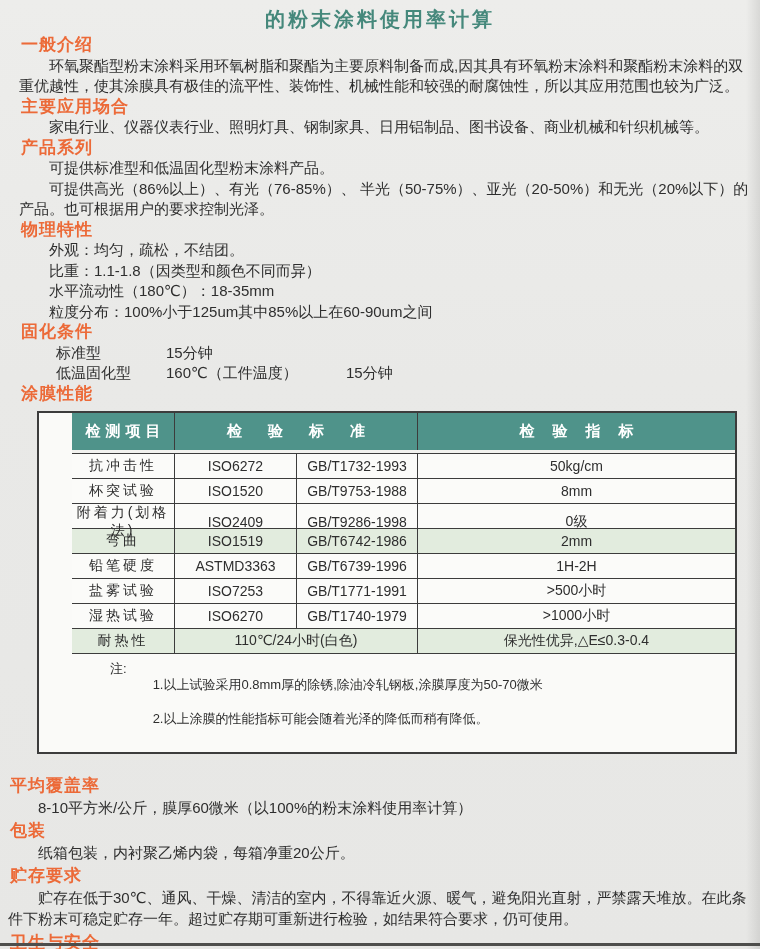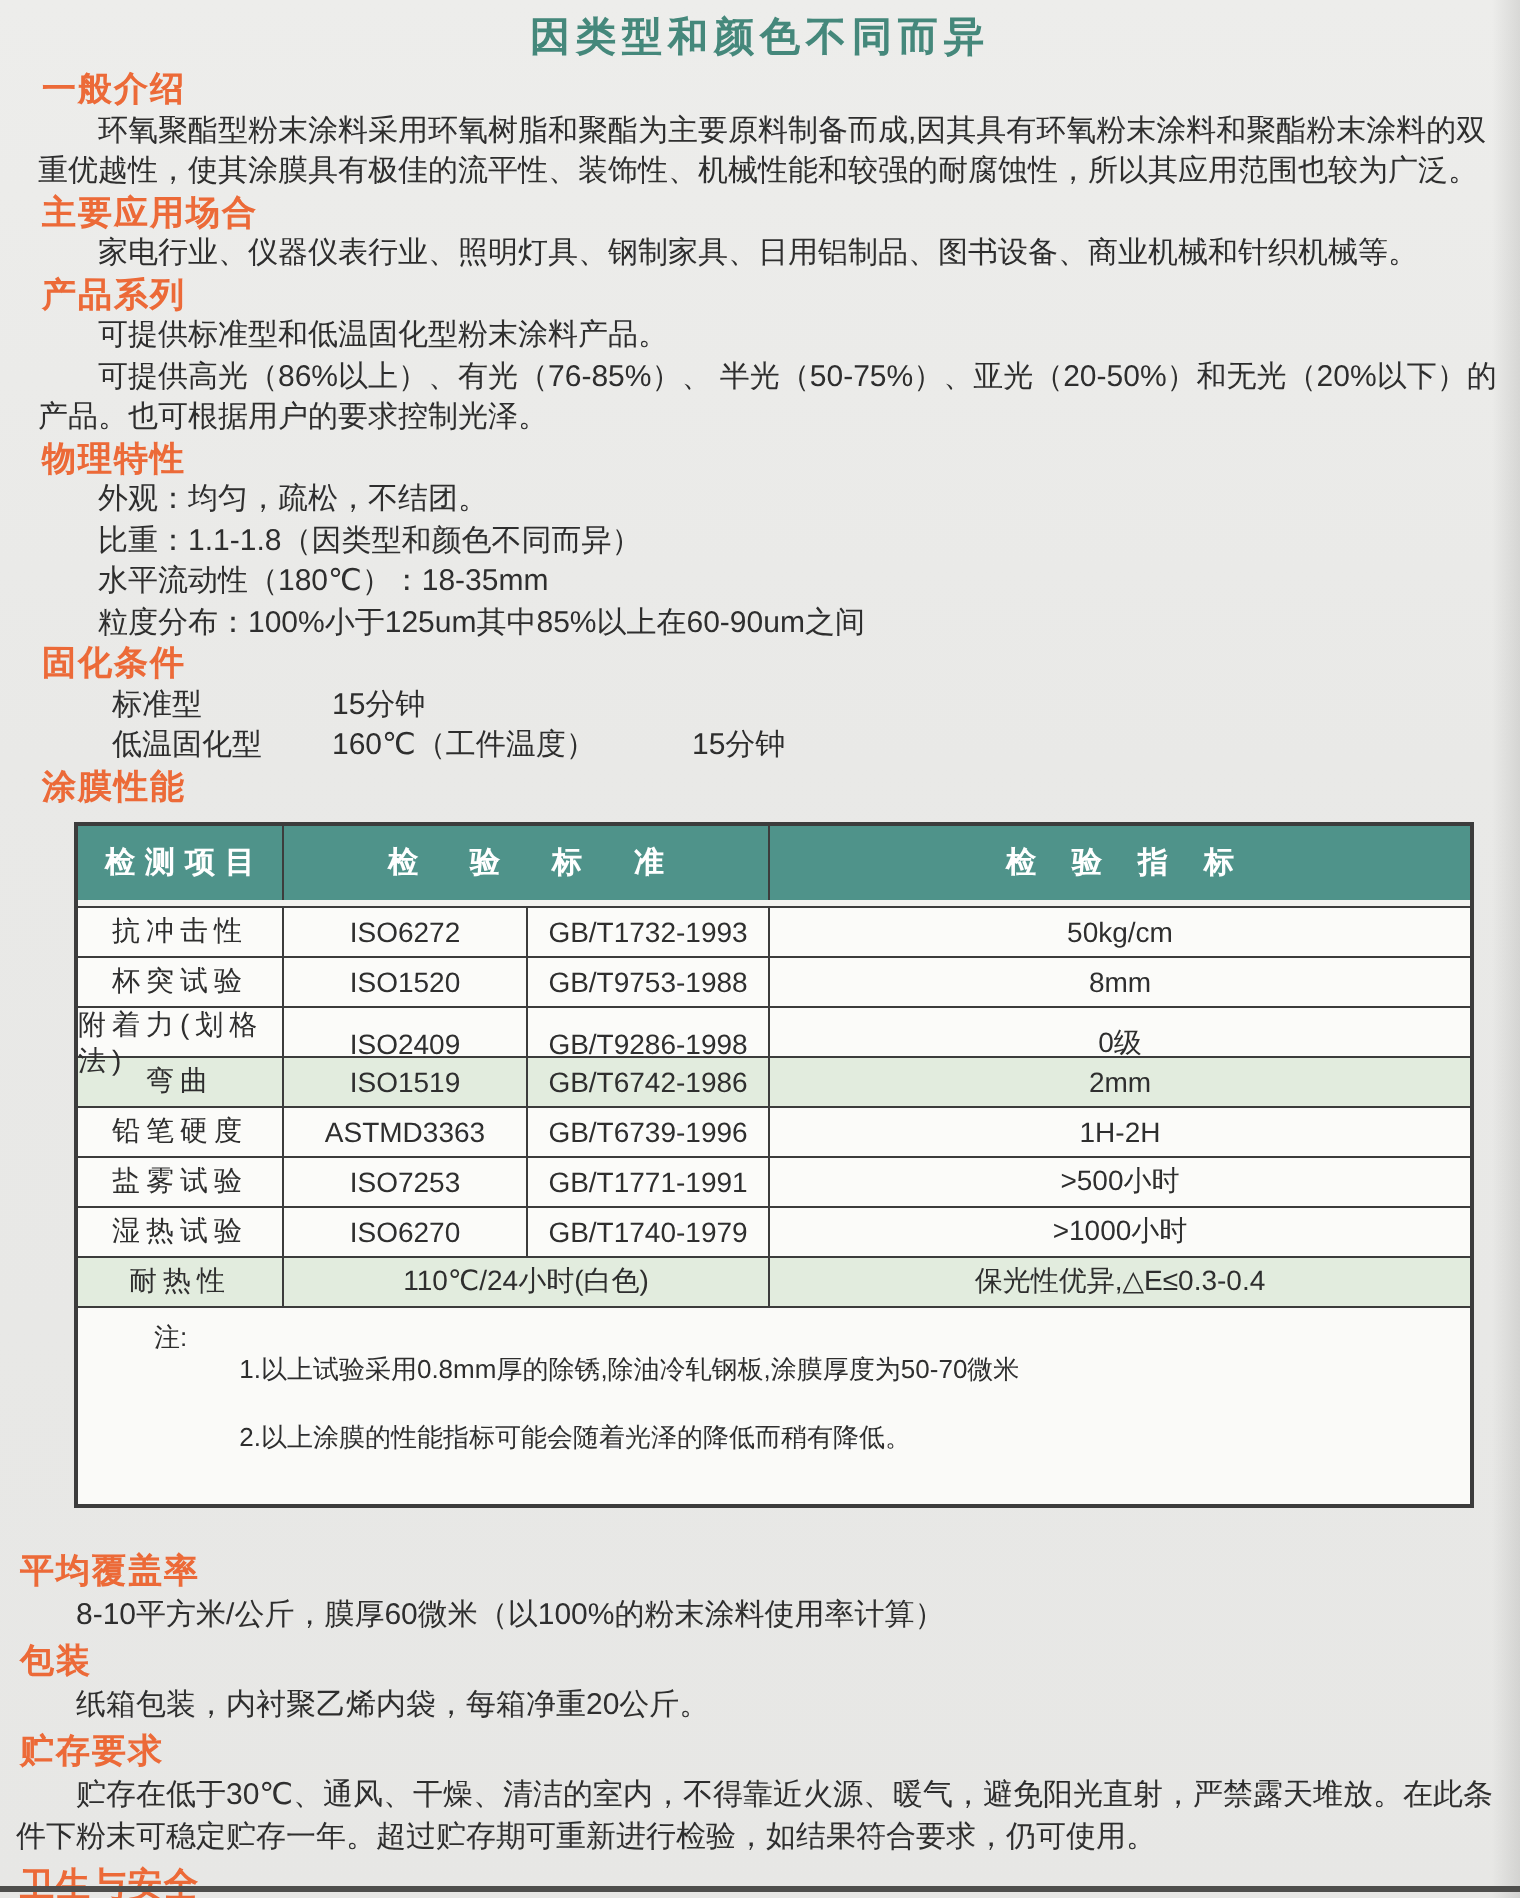--- a/index.html
+++ b/index.html
@@ -41,20 +41,21 @@
     font-size:15px;line-height:20.5px;
   }
   
   .perf-table{
     width:700px;
     margin:7px 0 0 37px;
     border:2px solid #3c3c3c;
     background:#fafaf8;
     box-sizing:border-box;
     font-size:14px;
+    padding-left:33px;
   }
   .pt-header{
     display:grid;
     grid-template-columns:103px 243px 1fr;
     background:var(--table_header_bg,#4f938a);
     color:#fff;
     height:37px;
     align-items:center;
     text-align:center;
     font-weight:bold;
@@ -64,20 +65,21 @@
   .pt-header .pt-hcell.last{border-right:none;}
   .pt-h-item{letter-spacing:5px;text-indent:5px;}
   .pt-h-std{letter-spacing:26px;text-indent:26px;}
   .pt-h-idx{letter-spacing:18px;text-indent:18px;}
   .pt-gap{height:3px;background:#f2f2ef;border-bottom:1px solid #3c3c3c;}
   .pt-row{
     display:grid;
     grid-template-columns:103px 122px 121px 1fr;
     height:24px;
     align-items:center;
+    text-align:center;
     border-bottom:1px solid #3c3c3c;
     background:#fbfbf9;
   }
   .pt-row.span2{grid-template-columns:103px 243px 1fr;}
   .pt-row.green{background:var(--row_highlight,#e2ecde);}
   .pt-row>div{border-right:1px solid #3c3c3c;align-self:stretch;display:flex;align-items:center;justify-content:center;}
   .pt-row>div:last-child{border-right:none;}
   .pt-cell-item{letter-spacing:3px;}
   .pt-note{
     display:flex;
@@ -100,21 +102,21 @@
     position:absolute;top:0;right:0;width:14px;height:100%;
     background:linear-gradient(90deg,rgba(0,0,0,0) 0%,rgba(120,120,118,0.18) 100%);
     pointer-events:none;
   }
 </style>
 </head>
 <body>
 
 <div class="page">
 
-  <div class="doc-title">因类型和颜色不同而异</div>
+  <div class="doc-title">的粉末涂料使用率计算</div>
 
   <div class="sections-top">
     <h2 class="sec-heading">一般介绍</h2>
     <p class="body-line">环氧聚酯型粉末涂料采用环氧树脂和聚酯为主要原料制备而成,因其具有环氧粉末涂料和聚酯粉末涂料的双重优越性，使其涂膜具有极佳的流平性、装饰性、机械性能和较强的耐腐蚀性，所以其应用范围也较为广泛。</p>
 
     <h2 class="sec-heading">主要应用场合</h2>
     <p class="body-line">家电行业、仪器仪表行业、照明灯具、钢制家具、日用铝制品、图书设备、商业机械和针织机械等。</p>
 
     <h2 class="sec-heading">产品系列</h2>
     <p class="body-line">可提供标准型和低温固化型粉末涂料产品。</p>

